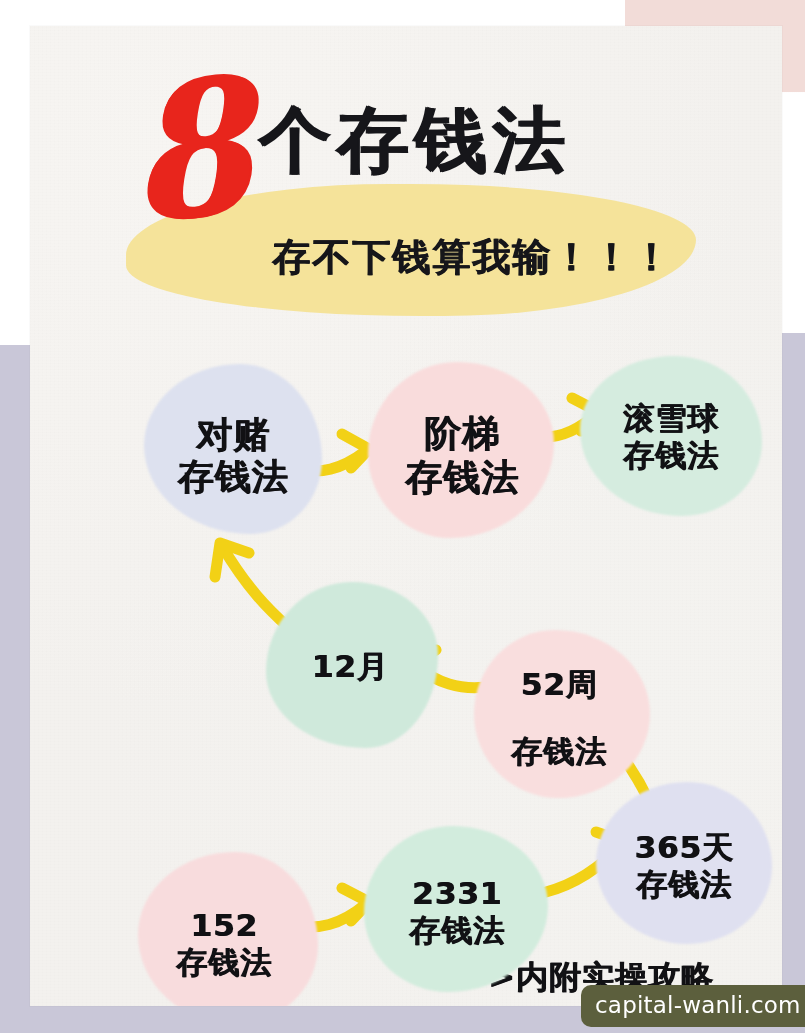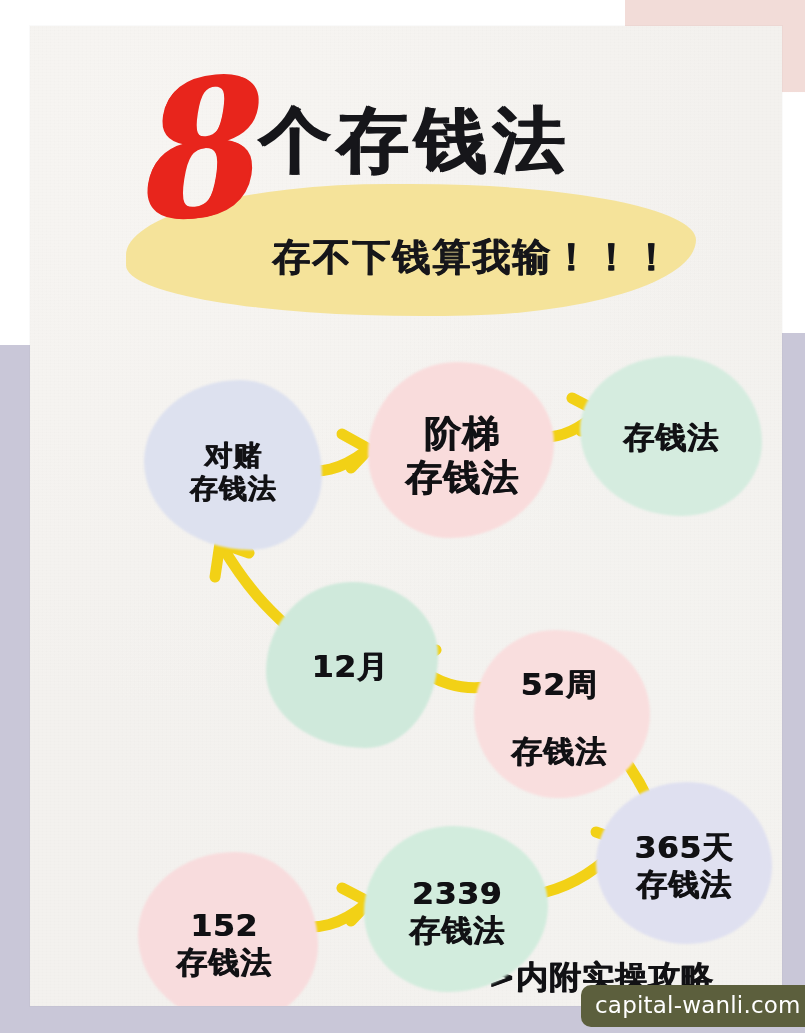--- a/index.html
+++ b/index.html
@@ -69,21 +69,21 @@
     align-items:center;justify-content:center;
     font-family:"DejaVu Sans","Liberation Sans",sans-serif;
     font-weight:700;color:#111114;
     text-shadow:1px 0 0 #111114;
     line-height:1.18;
     z-index:4;
   }
   .blob{position:absolute;z-index:-1;filter:blur(1.2px);}
   .bl-line{position:relative;z-index:2;white-space:nowrap;}
 
-  #b-duidu{left:128px;top:392px;width:150px;height:108px;font-size:28px;letter-spacing:1px;}
+  #b-duidu{left:128px;top:376px;width:150px;height:108px;font-size:36px;letter-spacing:1px;}
   #b-duidu .blob{left:-14px;top:-38px;width:178px;height:170px;background:#dde1ef;
     border-radius:54% 46% 40% 60% / 48% 56% 44% 52%;}
 
   #b-jieti{left:356px;top:378px;width:152px;height:104px;font-size:37px;letter-spacing:1px;}
   #b-jieti .blob{left:-18px;top:-42px;width:186px;height:176px;background:#f9dcdc;
     border-radius:48% 52% 56% 44% / 52% 46% 54% 48%;}
 
   #b-gun{left:570px;top:358px;width:142px;height:106px;font-size:31px;letter-spacing:1px;}
   #b-gun .blob{left:-20px;top:-28px;width:182px;height:160px;background:#d5ecdf;
     border-radius:52% 48% 44% 56% / 46% 54% 46% 54%;}
@@ -200,20 +200,21 @@
   </div>
 
   <div class="bubble" id="b-jieti">
     <span class="blob"></span>
     <span class="bl-line">阶梯</span>
     <span class="bl-line">存钱法</span>
   </div>
 
   <div class="bubble" id="b-gun">
     <span class="blob"></span>
+    <span class="bl-line">滚雪球</span>
     <span class="bl-line">存钱法</span>
   </div>
 
   <div class="bubble" id="b-12m">
     <span class="blob"></span>
     <span class="bl-line">12月</span>
   </div>
 
   <div class="bubble" id="b-52w">
     <span class="blob"></span>
@@ -222,21 +223,21 @@
   </div>
 
   <div class="bubble" id="b-365">
     <span class="blob"></span>
     <span class="bl-line">365天</span>
     <span class="bl-line">存钱法</span>
   </div>
 
   <div class="bubble" id="b-1234">
     <span class="blob"></span>
-    <span class="bl-line">2339</span>
+    <span class="bl-line">2331</span>
     <span class="bl-line">存钱法</span>
   </div>
 
   <div class="bubble" id="b-333">
     <span class="blob"></span>
     <span class="bl-line">152</span>
     <span class="bl-line">存钱法</span>
   </div>
 
   <div id="footnote">&gt;&gt;内附实操攻略</div>

